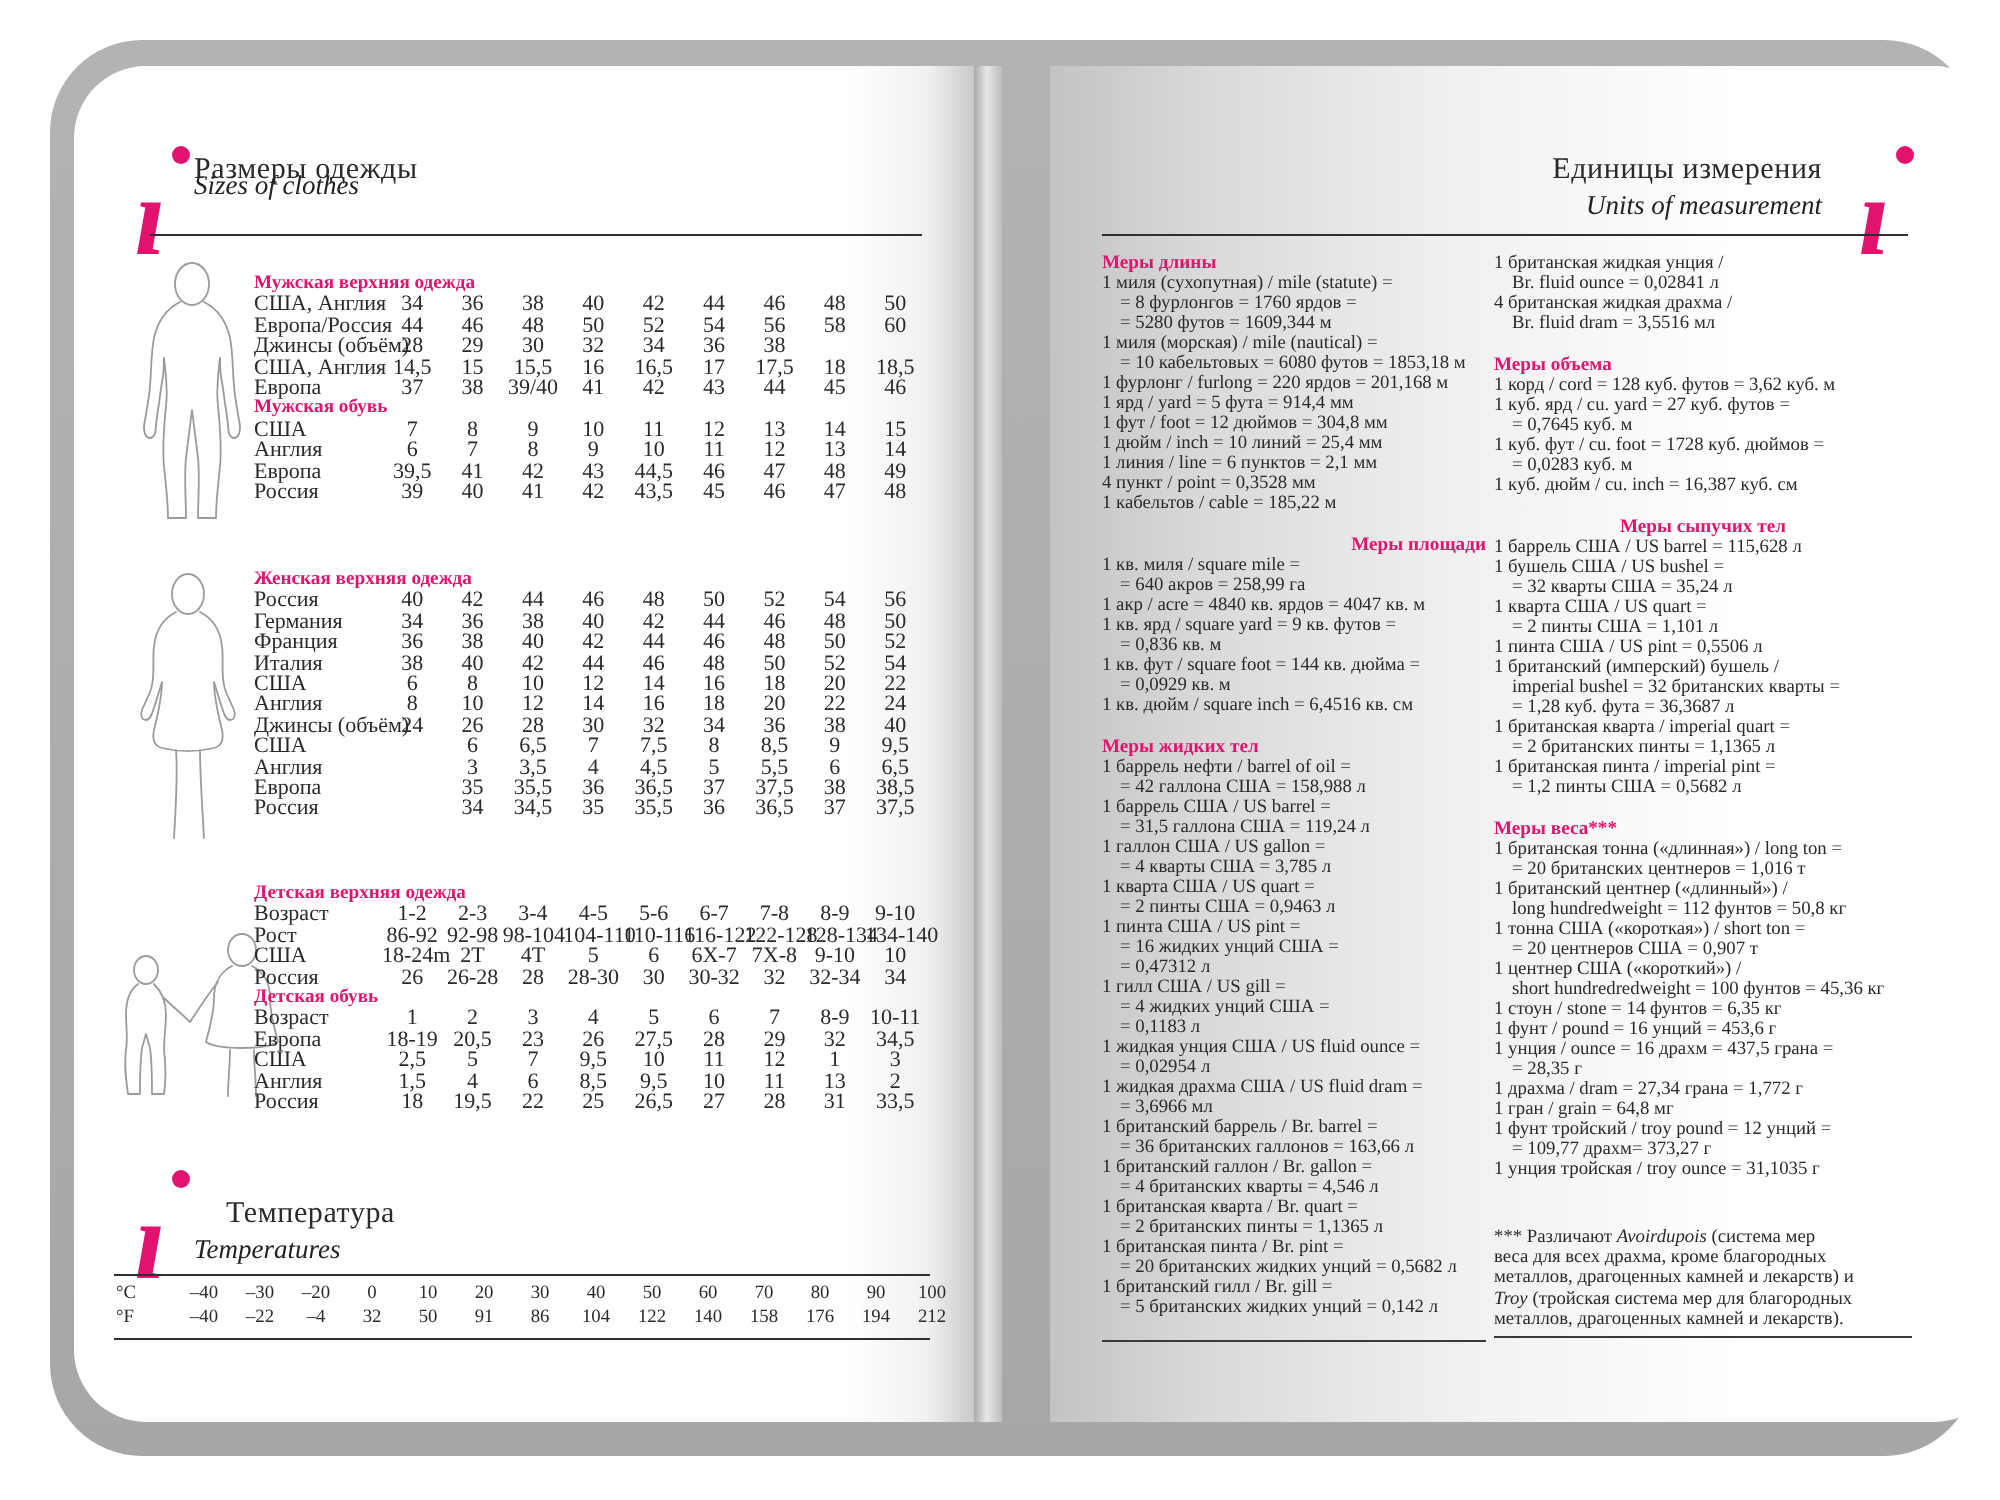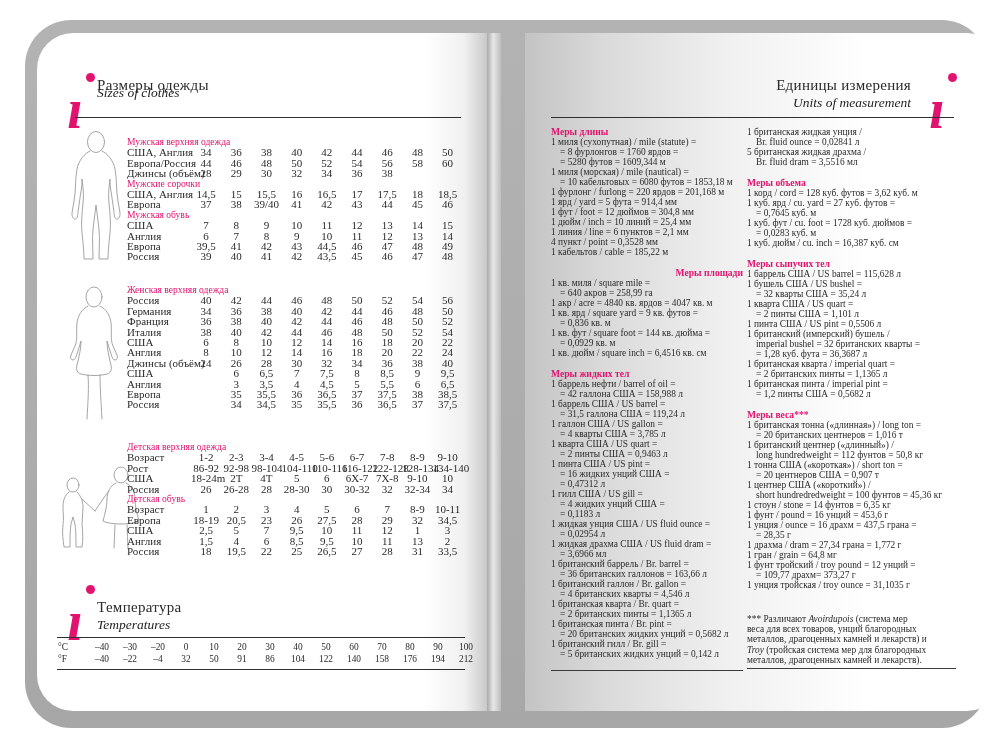--- a/index.html
+++ b/index.html
@@ -32,21 +32,21 @@
     line-height:76px;text-align:center;
   }
   .info-icon .dot{
     position:absolute;right:2px;top:2px;width:9px;height:9px;border-radius:50%;
   }
   .pg-title{position:absolute;font-size:15px;letter-spacing:.3px;white-space:nowrap;}
   .pg-sub{position:absolute;font-style:italic;font-size:13.5px;white-space:nowrap;color:#222;}
   .rule{position:absolute;height:1.4px;background:#2f2f2f;}
   
   .size-block{position:absolute;left:90px;width:350px;}
-  .t-head{font-weight:normal;font-size:9.6px;line-height:10.4px;white-space:nowrap;}
+  .t-head{font-weight:bold;font-size:9.6px;line-height:10.4px;white-space:nowrap;}
   .t-line{display:grid;grid-template-columns:64px repeat(9,30.2px);line-height:10.4px;font-size:11px;}
   .t-label{white-space:nowrap;}
   .t-cell{text-align:center;white-space:nowrap;}
   
   .figure{position:absolute;}
   .figure svg{display:block;}
   .figure path,.figure ellipse{fill:none;stroke:#9b9b9b;stroke-width:0.9;stroke-linecap:round;stroke-linejoin:round;}
   
   .temp-grid{position:absolute;left:21px;top:609px;}
   .temp-row{display:grid;grid-template-columns:30px repeat(14,28px);line-height:11.5px;font-size:9.4px;}
@@ -132,21 +132,20 @@
         <span class="t-cell">28</span>
         <span class="t-cell">29</span>
         <span class="t-cell">30</span>
         <span class="t-cell">32</span>
         <span class="t-cell">34</span>
         <span class="t-cell">36</span>
         <span class="t-cell">38</span>
         <span class="t-cell"></span>
         <span class="t-cell"></span>
       </div>
-      <div class="t-head" style="color: rgb(226, 19, 111);">Мужские сорочки</div>
       <div class="t-line">
         <span class="t-label">США, Англия</span>
         <span class="t-cell">14,5</span>
         <span class="t-cell">15</span>
         <span class="t-cell">15,5</span>
         <span class="t-cell">16</span>
         <span class="t-cell">16,5</span>
         <span class="t-cell">17</span>
         <span class="t-cell">17,5</span>
         <span class="t-cell">18</span>
@@ -459,21 +458,21 @@
         <span class="t-cell">28</span>
         <span class="t-cell">31</span>
         <span class="t-cell">33,5</span>
       </div>
     </div>
 
   <div class="info-icon" style="left: 16px; top: 550px; color: rgb(226, 19, 111);">
     <span>ı</span>
     <span class="dot" style="background: rgb(226, 19, 111);"></span>
   </div>
-  <div class="pg-title" style="left:60px;top:566px;">Температура</div>
+  <div class="pg-title" style="left:76px;top:566px;">Температура</div>
   <div class="pg-sub" style="left:60px;top:584px;">Temperatures</div>
   <div class="rule" style="left:20px;top:604px;width:408px;"></div>
   <div class="temp-grid" id="temp-rows">
       <div class="temp-row">
         <span class="t-label">°C</span>
         <span class="t-cell">–40</span>
         <span class="t-cell">–30</span>
         <span class="t-cell">–20</span>
         <span class="t-cell">0</span>
         <span class="t-cell">10</span>
@@ -576,34 +575,34 @@
         <div class="rline ind">= 20 британских жидких унций = 0,5682 л</div>
         <div class="rline">1 британский гилл / Br. gill =</div>
         <div class="rline ind">= 5 британских жидких унций = 0,142 л</div>
       </div>
       <div class="col-rule"></div>
     </div>
   <div class="ucol" id="rcol-right" style="left:222px;width:209px;">
       <div class="rsec">
         <div class="rline">1 британская жидкая унция /</div>
         <div class="rline ind">Br. fluid ounce = 0,02841 л</div>
-        <div class="rline">5 британская жидкая драхма /</div>
+        <div class="rline">4 британская жидкая драхма /</div>
         <div class="rline ind">Br. fluid dram = 3,5516 мл</div>
       </div>
       <div class="rsec">
         <div class="rhead" style="color: rgb(226, 19, 111);">Меры объема</div>
         <div class="rline">1 корд / cord = 128 куб. футов = 3,62 куб. м</div>
         <div class="rline">1 куб. ярд / cu. yard = 27 куб. футов =</div>
         <div class="rline ind">= 0,7645 куб. м</div>
         <div class="rline">1 куб. фут / cu. foot = 1728 куб. дюймов =</div>
         <div class="rline ind">= 0,0283 куб. м</div>
         <div class="rline">1 куб. дюйм / cu. inch = 16,387 куб. см</div>
       </div>
       <div class="rsec">
-        <div class="rhead" style="color: rgb(226, 19, 111);">Меры сыпучих тел</div>
+        <div class="rhead" style="color: rgb(226, 19, 111); text-align: center;">Меры сыпучих тел</div>
         <div class="rline">1 баррель США / US barrel = 115,628 л</div>
         <div class="rline">1 бушель США / US bushel =</div>
         <div class="rline ind">= 32 кварты США = 35,24 л</div>
         <div class="rline">1 кварта США / US quart =</div>
         <div class="rline ind">= 2 пинты США = 1,101 л</div>
         <div class="rline">1 пинта США / US pint = 0,5506 л</div>
         <div class="rline">1 британский (имперский) бушель /</div>
         <div class="rline ind">imperial bushel = 32 британских кварты =</div>
         <div class="rline ind">= 1,28 куб. фута = 36,3687 л</div>
         <div class="rline">1 британская кварта / imperial quart =</div>
@@ -626,20 +625,20 @@
         <div class="rline">1 унция / ounce = 16 драхм = 437,5 грана =</div>
         <div class="rline ind">= 28,35 г</div>
         <div class="rline">1 драхма / dram = 27,34 грана = 1,772 г</div>
         <div class="rline">1 гран / grain = 64,8 мг</div>
         <div class="rline">1 фунт тройский / troy pound = 12 унций =</div>
         <div class="rline ind">= 109,77 драхм= 373,27 г</div>
         <div class="rline">1 унция тройская / troy ounce = 31,1035 г</div>
       </div>
       <div class="footnote">
         <div class="fn-line">*** Различают <em>Avoirdupois</em> (система мер</div>
-        <div class="fn-line">веса для всех товаров, унций благородных</div>
+        <div class="fn-line">веса для всех драхма, кроме благородных</div>
         <div class="fn-line">металлов, драгоценных камней и лекарств) и</div>
         <div class="fn-line"><em>Troy</em> (тройская система мер для благородных</div>
         <div class="fn-line">металлов, драгоценных камней и лекарств).</div>
       </div>
       <div class="col-rule"></div>
     </div>
 </div>
 
 </body></html>

